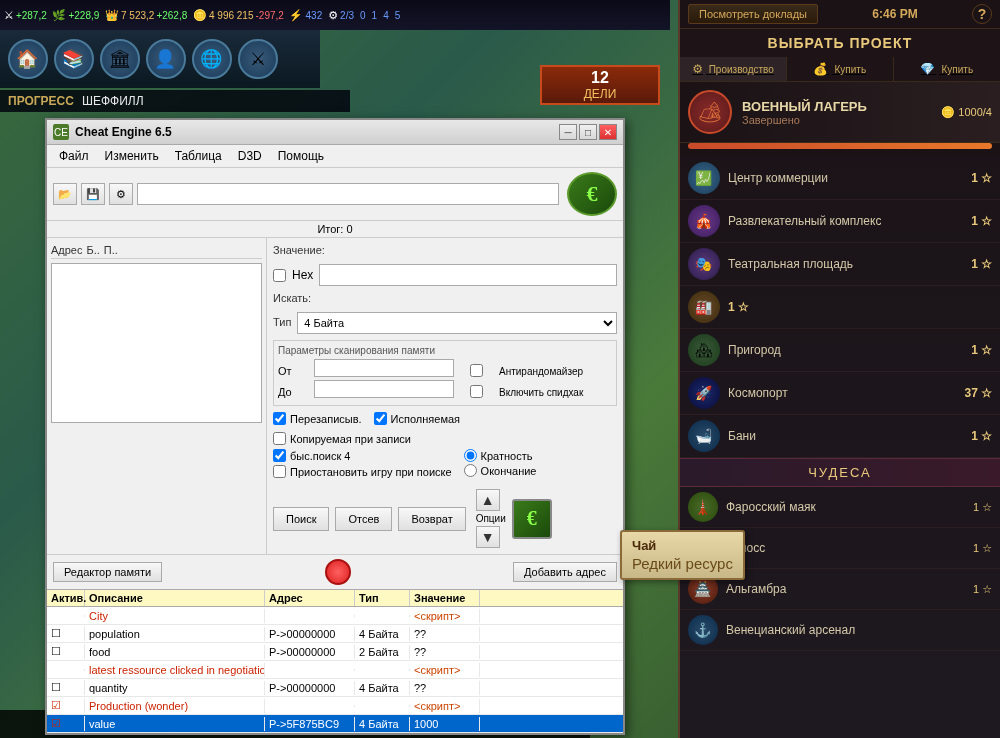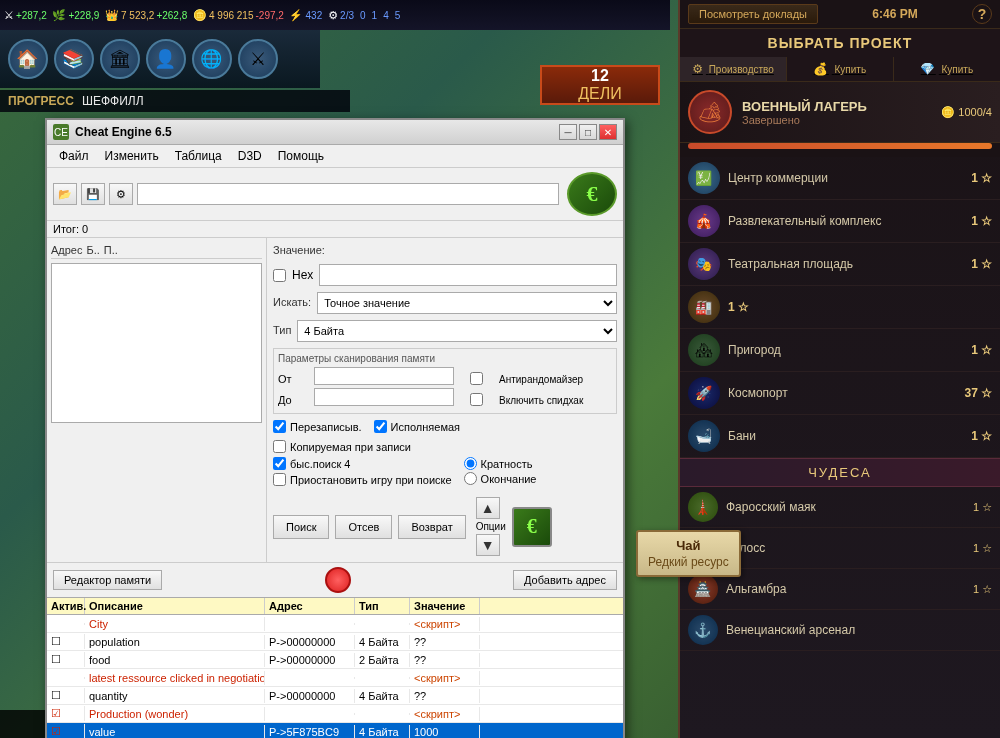--- a/index.html
+++ b/index.html
@@ -312,20 +312,21 @@
       font-weight: bold;
       font-family: serif;
       margin-left: 4px;
     }
 
     .ce-result-bar {
       padding: 2px 6px;
       font-size: 11px;
       background: #f0f0f0;
       border-bottom: 1px solid #ccc;
+      text-align: center;
     }
 
     .ce-main {
       display: flex;
       gap: 0;
     }
 
     .ce-left-panel {
       width: 220px;
       border-right: 1px solid #ccc;
@@ -512,40 +513,39 @@
     .cell-active { width: 38px; }
     .cell-desc { width: 180px; }
     .cell-addr { width: 90px; }
     .cell-type { width: 55px; }
     .cell-value { width: 70px; }
 
     
     .tooltip-box {
       position: absolute;
       top: 530px;
-      left: 636px;
+      left: 620px;
       background: linear-gradient(to bottom, #e8d8a8, #c8b888);
       border: 2px solid #8a6a38;
       padding: 6px 10px;
       font-size: 12px;
       color: #2a1a08;
       border-radius: 3px;
       min-width: 100px;
       z-index: 200;
       box-shadow: 2px 2px 6px rgba(0,0,0,0.4);
-      text-align: center;
     }
     .tooltip-box .tt-title {
       font-weight: bold;
       font-size: 13px;
       color: #4a2a08;
       margin-bottom: 2px;
     }
     .tooltip-box .tt-sub {
-      font-size: 12px;
+      font-size: 15px;
       color: #6a4a18;
     }
 
     
     .game-top {
       position: absolute;
       top: 0; left: 0;
       width: 670px;
       height: 30px;
       background: linear-gradient(to bottom, #0a0a18, #141428);
@@ -687,21 +687,21 @@
   <span style="color:#e8e8e8;font-size:12px;">ШЕФФИЛЛ</span>
 </div>
 
 <div style="position:absolute;top:65px;right:335px;width:80px;height:30px;display:flex;align-items:center;gap:4px;">
   <span style="color:#ff6a6a;font-size:14px;">❤</span>
   <span style="color:#fff;font-size:14px;font-weight:bold;">105</span>
 </div>
 
 <div style="position:absolute;top:65px;right:340px;width:120px;height:40px;background:linear-gradient(to bottom,#8a2a0a,#5a1a0a);border:2px solid #c84a1a;display:flex;flex-direction:column;align-items:center;justify-content:center;cursor:pointer;">
   <span style="color:#fff;font-size:16px;font-weight:bold;">12</span>
-  <span style="color:#f0c060;font-size:16px;">ДЕЛИ</span>
+  <span style="color:#f0c060;font-size:12px;">ДЕЛИ</span>
 </div>
 
 <div style="position:absolute;bottom:0;left:0;width:590px;height:28px;background:rgba(0,0,0,0.8);display:flex;align-items:center;justify-content:center;gap:20px;">
   <span style="color:#c8a858;font-size:11px;">ЛИМИТ ЖИЛЬЯ</span>
   <span style="color:#fff;font-size:12px;">10/11</span>
 </div>
 
 <div class="right-panel">
 
   <div class="right-top-bar">
@@ -857,23 +857,20 @@
         <span class="ce-label">Значение:</span>
       </div>
       <div class="ce-row">
         <input type="checkbox" style="">
         <span>Hex</span>
         <input type="text" class="ce-input ce-input-wide" style="">
       </div>
 
       <div class="ce-row">
         <span class="ce-label">Искать:</span>
-        <select class="ce-select ce-input-wide">
-          <option>Точное значение</option>
-        </select>
       </div>
 
       <div class="ce-row">
         <span class="ce-label">Тип</span>
         <select class="ce-select ce-input-wide">
           <option>4 Байта</option>
         </select>
       </div>
 
       <div class="ce-scan-params">

